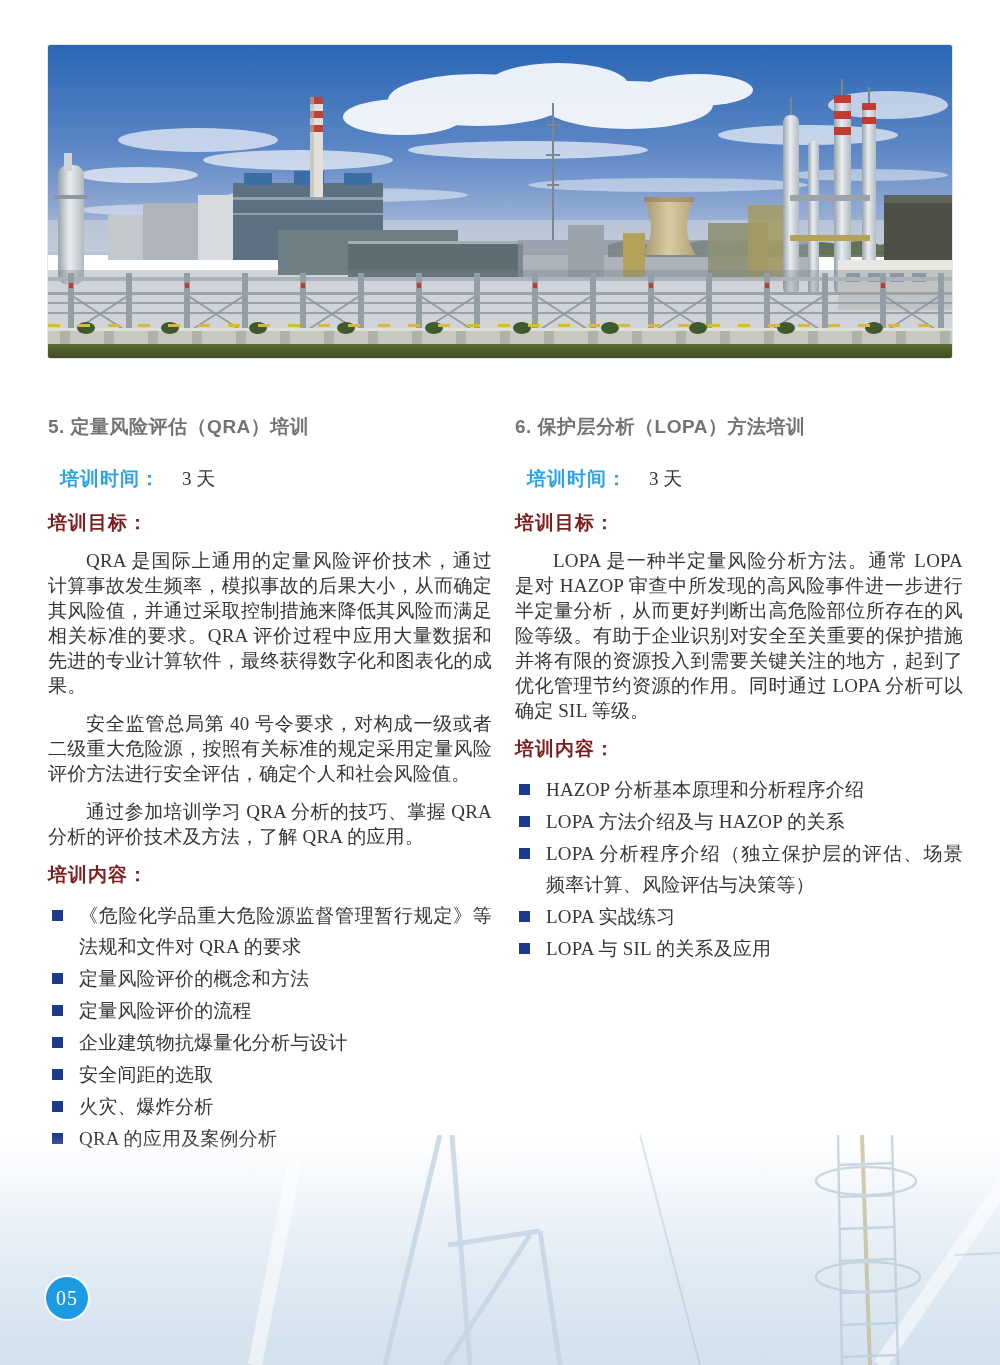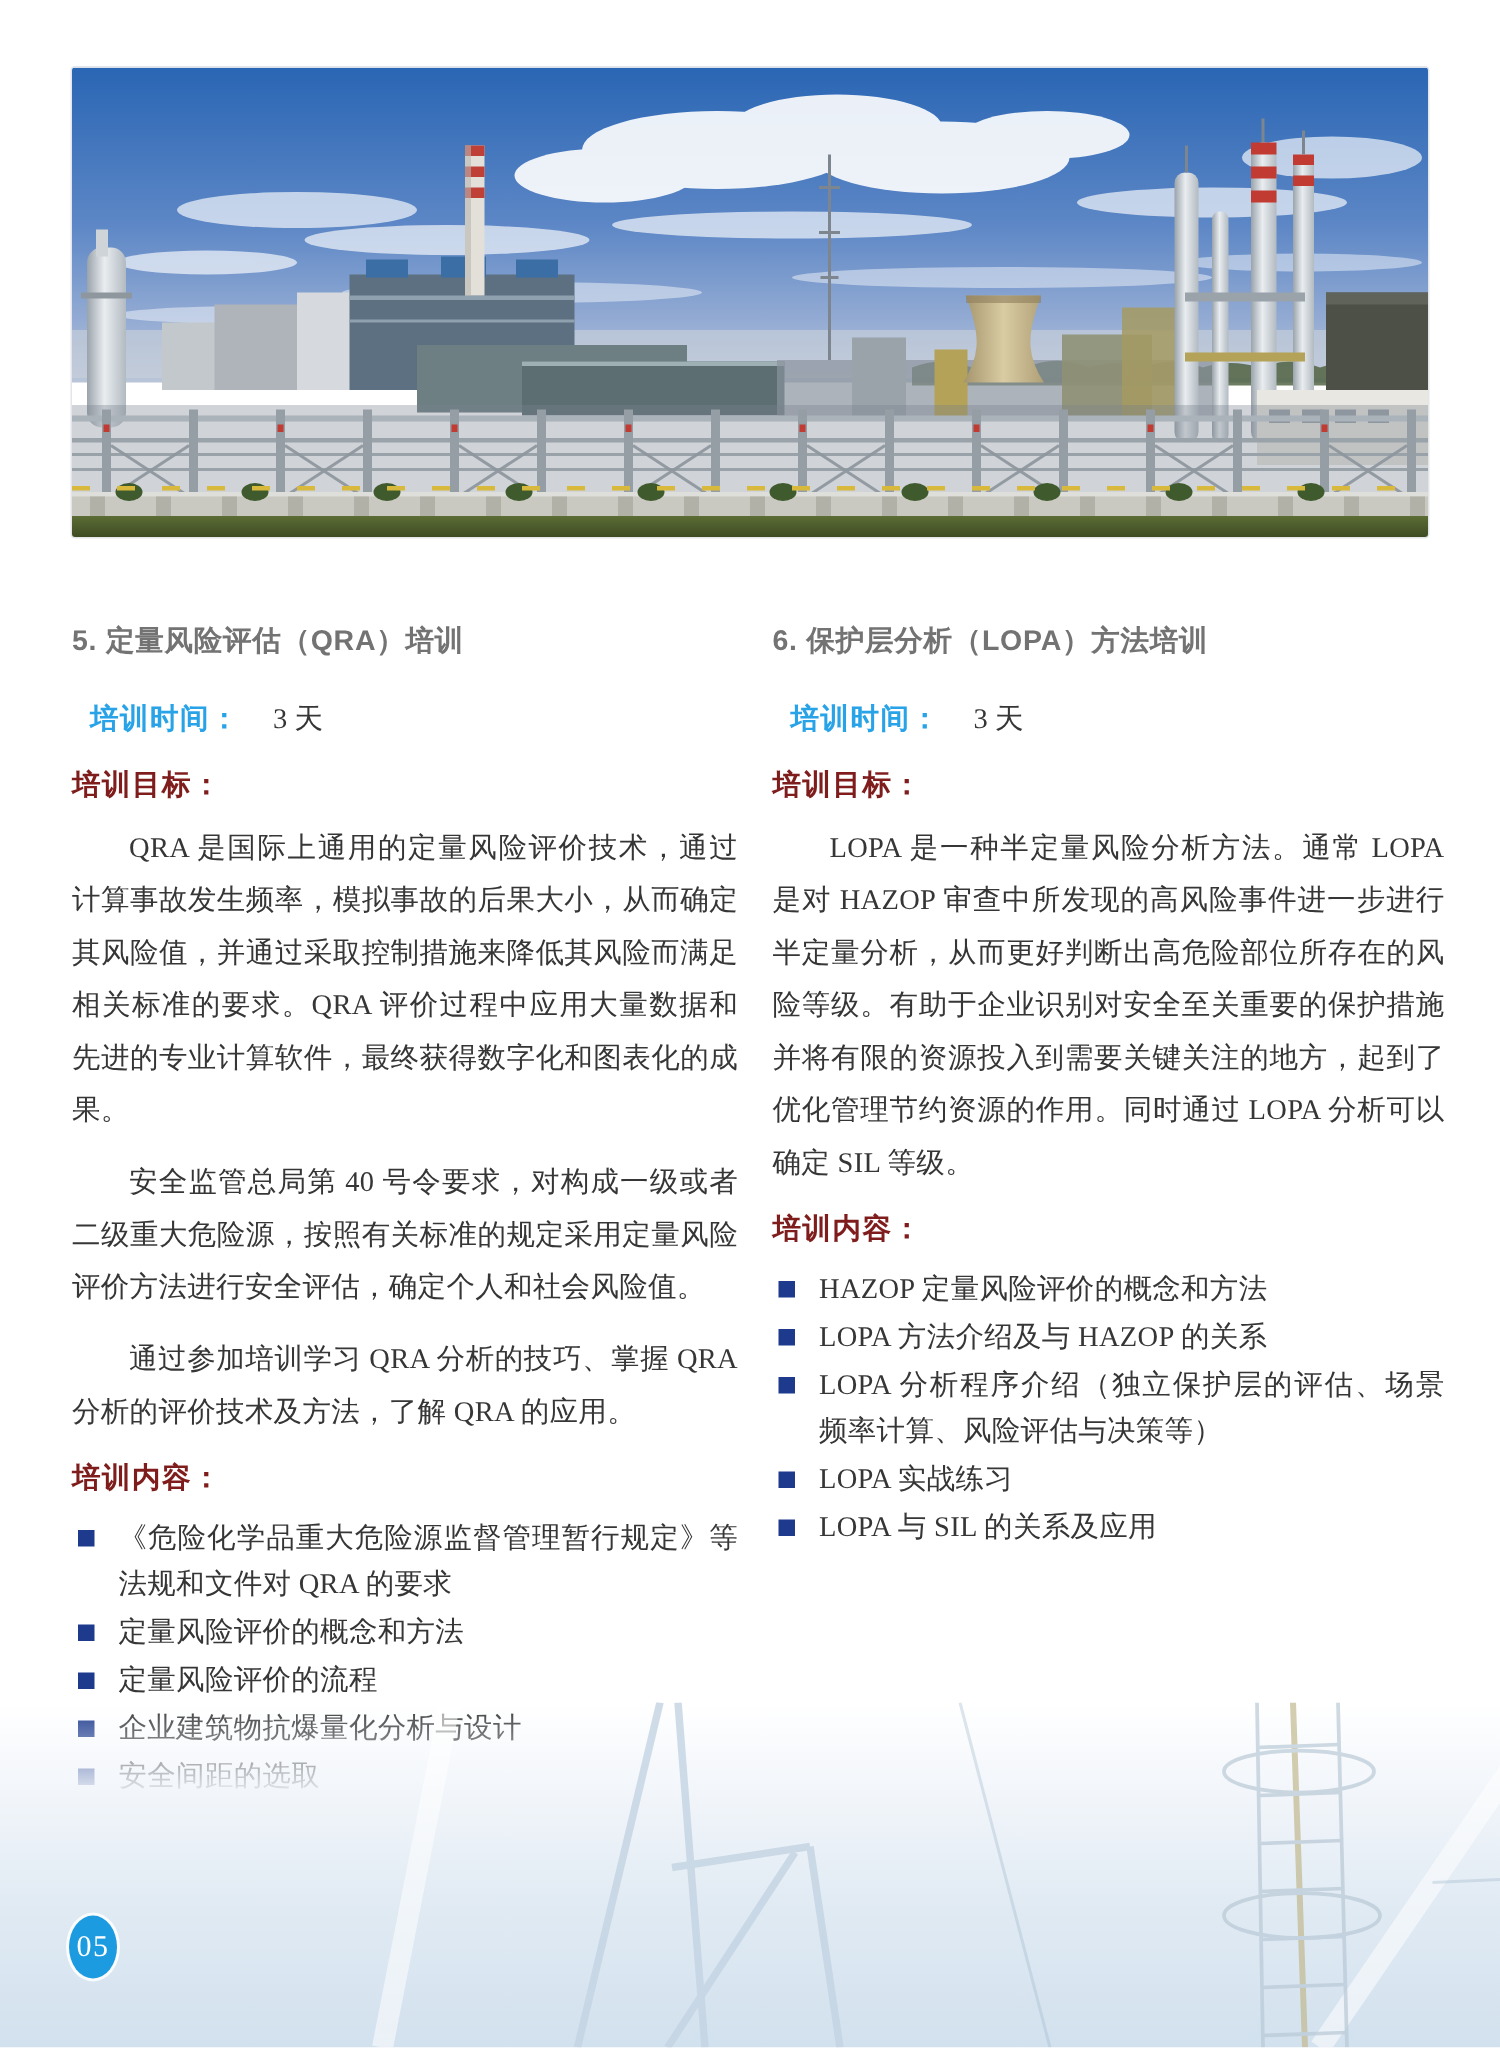--- a/index.html
+++ b/index.html
@@ -36,21 +36,21 @@
   .meta-line { margin:0 0 18px 0; font-size:19px; }
   .meta-label {
     font-weight:bold; color:#29a3e8; letter-spacing:1px;margin-left:12px;
   }
   .meta-value { color:#363636; margin-left:22px; }
   .section-label {
     font-size:19px; font-weight:bold; color:#7f1d1d;
     letter-spacing:1px; margin:0 0 12px 0;
   }
   .para {
-    font-size:19px; line-height:35px; text-align:justify;
+    font-size:19px; line-height:25px; text-align:justify;
     text-indent:2em; margin:0 0 13px 0; letter-spacing:.2px;
   }
   .content-label { margin-top:8px; }
   ul.content-list { list-style:none; }
   ul.content-list li {
     display:flex; align-items:flex-start;
     font-size:19px; line-height:31px; margin:0 0 1px 0;
   }
   .sq {
     flex:0 0 auto; width:11px; height:11px; background:#1d3a8d;
@@ -61,21 +61,21 @@
   
   .footer-deco {
     position:absolute; left:0; bottom:0; width:1000px; height:230px;
     background:linear-gradient(180deg, rgba(255,255,255,0) 0%, #f1f5fa 28%, #e0eaf3 60%, #d2e1ee 100%);
     pointer-events:none;
   }
   .footer-deco svg { position:absolute; left:0; bottom:0; }
 
   .page-badge {
     position:absolute; left:46px; top:1277px;
-    width:32px; height:42px; border-radius:50%;
+    width:42px; height:42px; border-radius:50%;
     background:#1c9be0;
     box-shadow:0 0 0 2px rgba(255,255,255,.85);
     display:flex; align-items:center; justify-content:center;
     color:#ffffff; font-size:20px; letter-spacing:1px;
     font-family:"Liberation Serif","DejaVu Serif",serif;
   }
 </style>
 </head>
 <body>
 
@@ -399,21 +399,21 @@
 
   <p class="section-label">培训目标：</p>
 
   <p class="para">LOPA 是一种半定量风险分析方法。通常 LOPA 是对 HAZOP 审查中所发现的高风险事件进一步进行半定量分析，从而更好判断出高危险部位所存在的风险等级。有助于企业识别对安全至关重要的保护措施并将有限的资源投入到需要关键关注的地方，起到了优化管理节约资源的作用。同时通过 LOPA 分析可以确定 SIL 等级。</p>
 
   <p class="section-label content-label">培训内容：</p>
 
   <ul class="content-list">
     <li>
         <span class="sq"></span>
-        <span class="li-text">HAZOP 定量风险评价的概念和方法</span>
+        <span class="li-text">HAZOP 分析基本原理和分析程序介绍</span>
       </li>
     <li>
         <span class="sq"></span>
         <span class="li-text">LOPA 方法介绍及与 HAZOP 的关系</span>
       </li>
     <li>
         <span class="sq"></span>
         <span class="li-text">LOPA 分析程序介绍（独立保护层的评估、场景频率计算、风险评估与决策等）</span>
       </li>
     <li>

